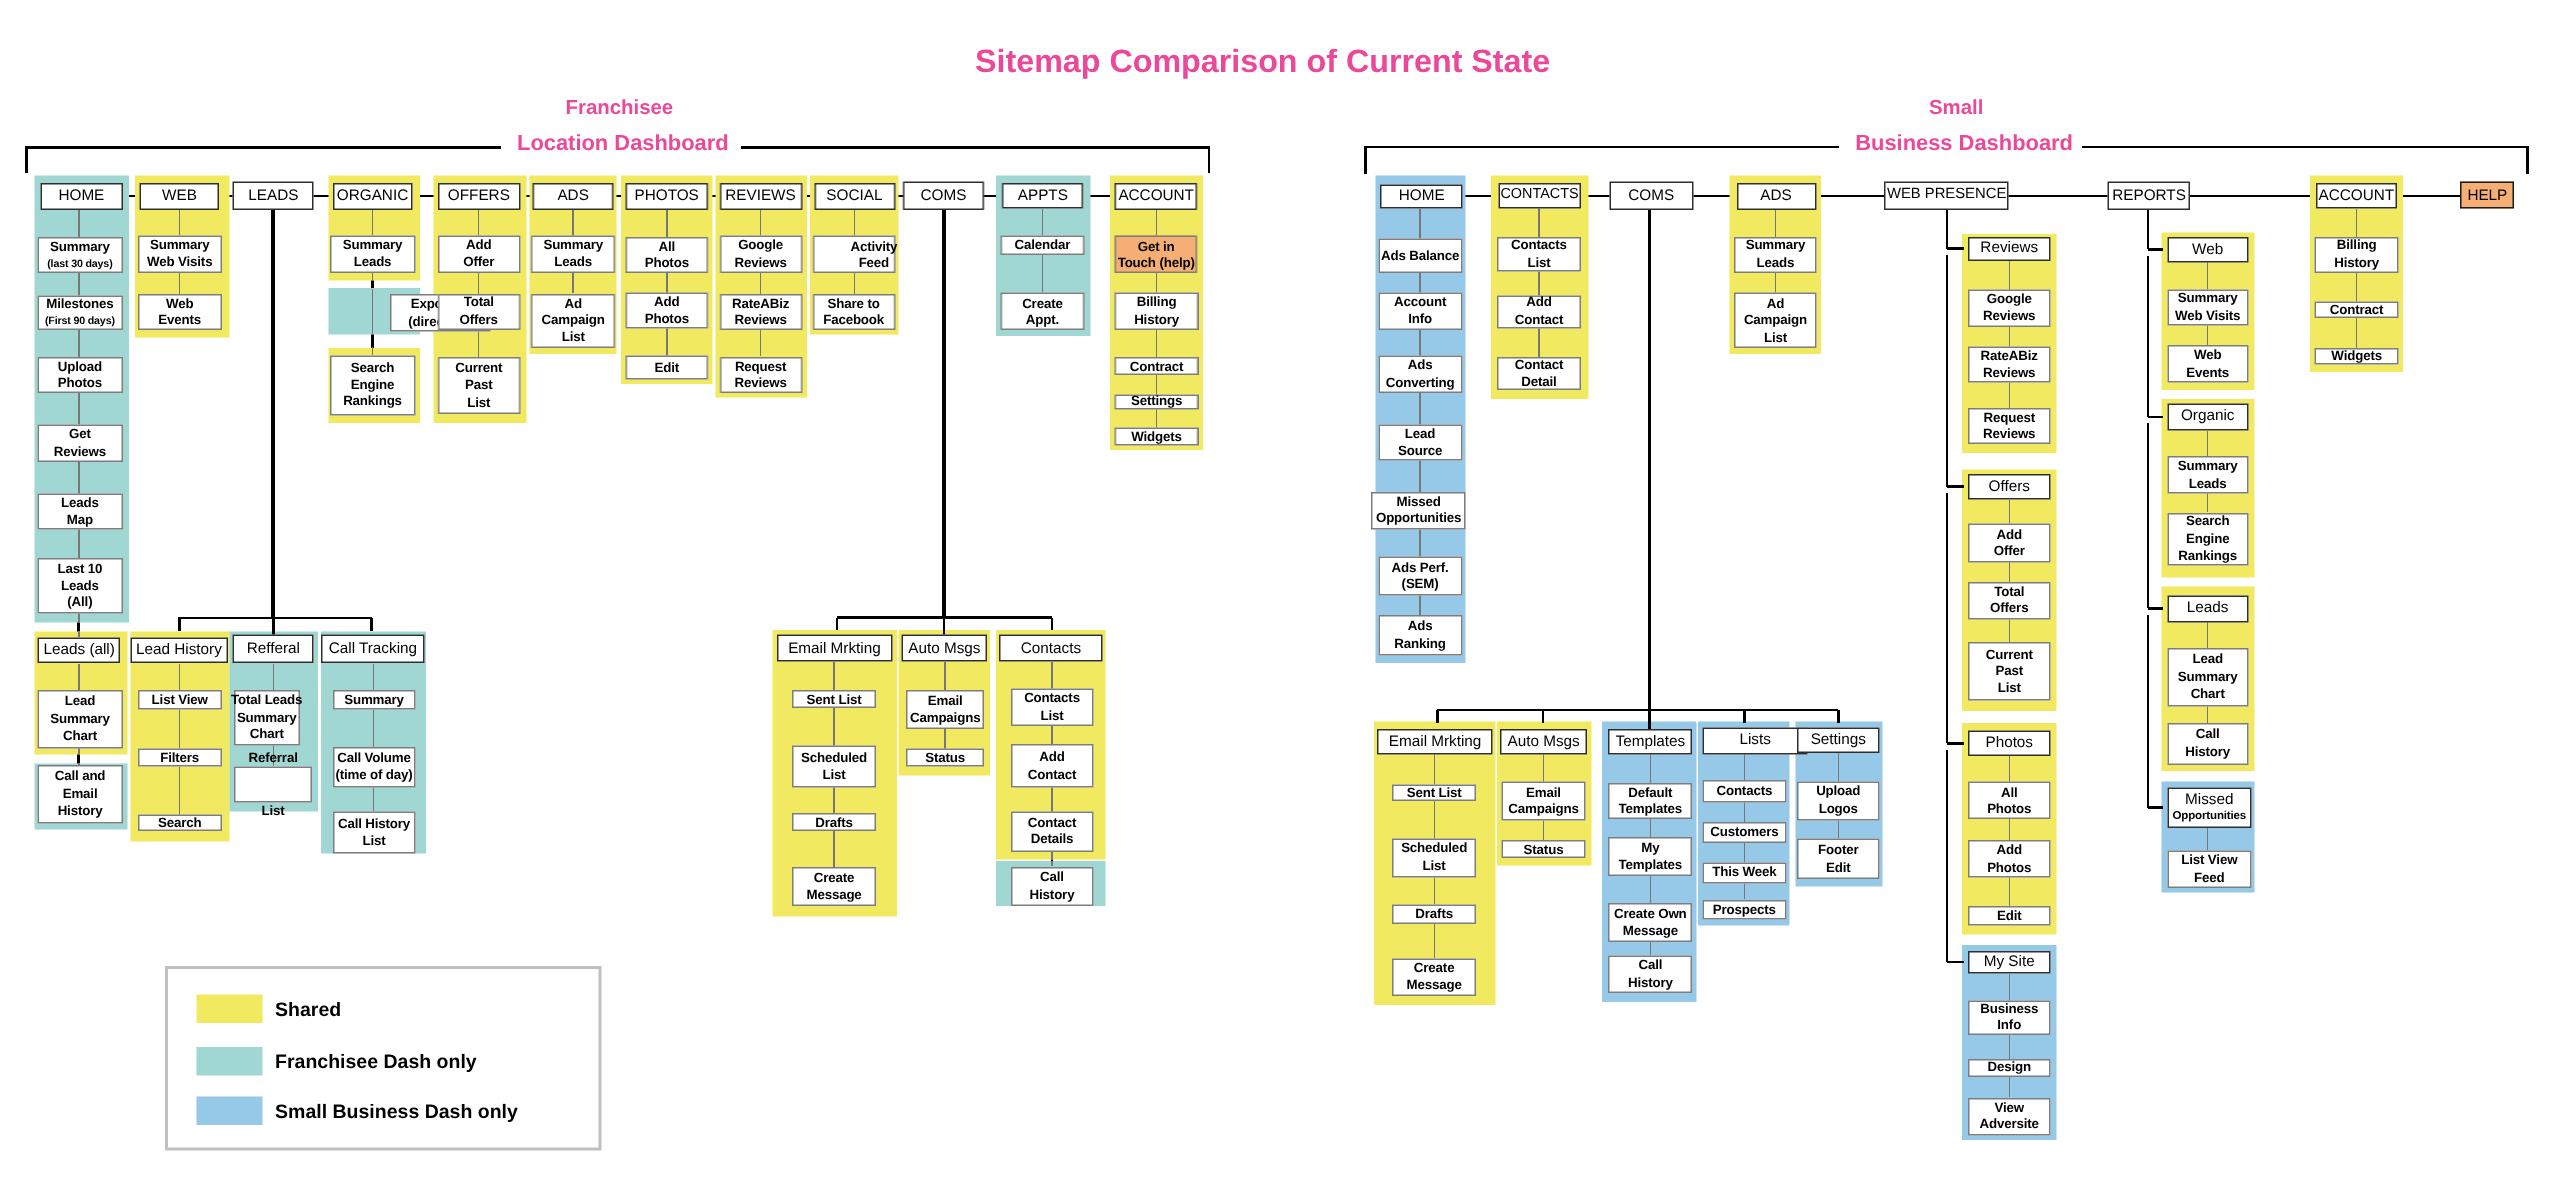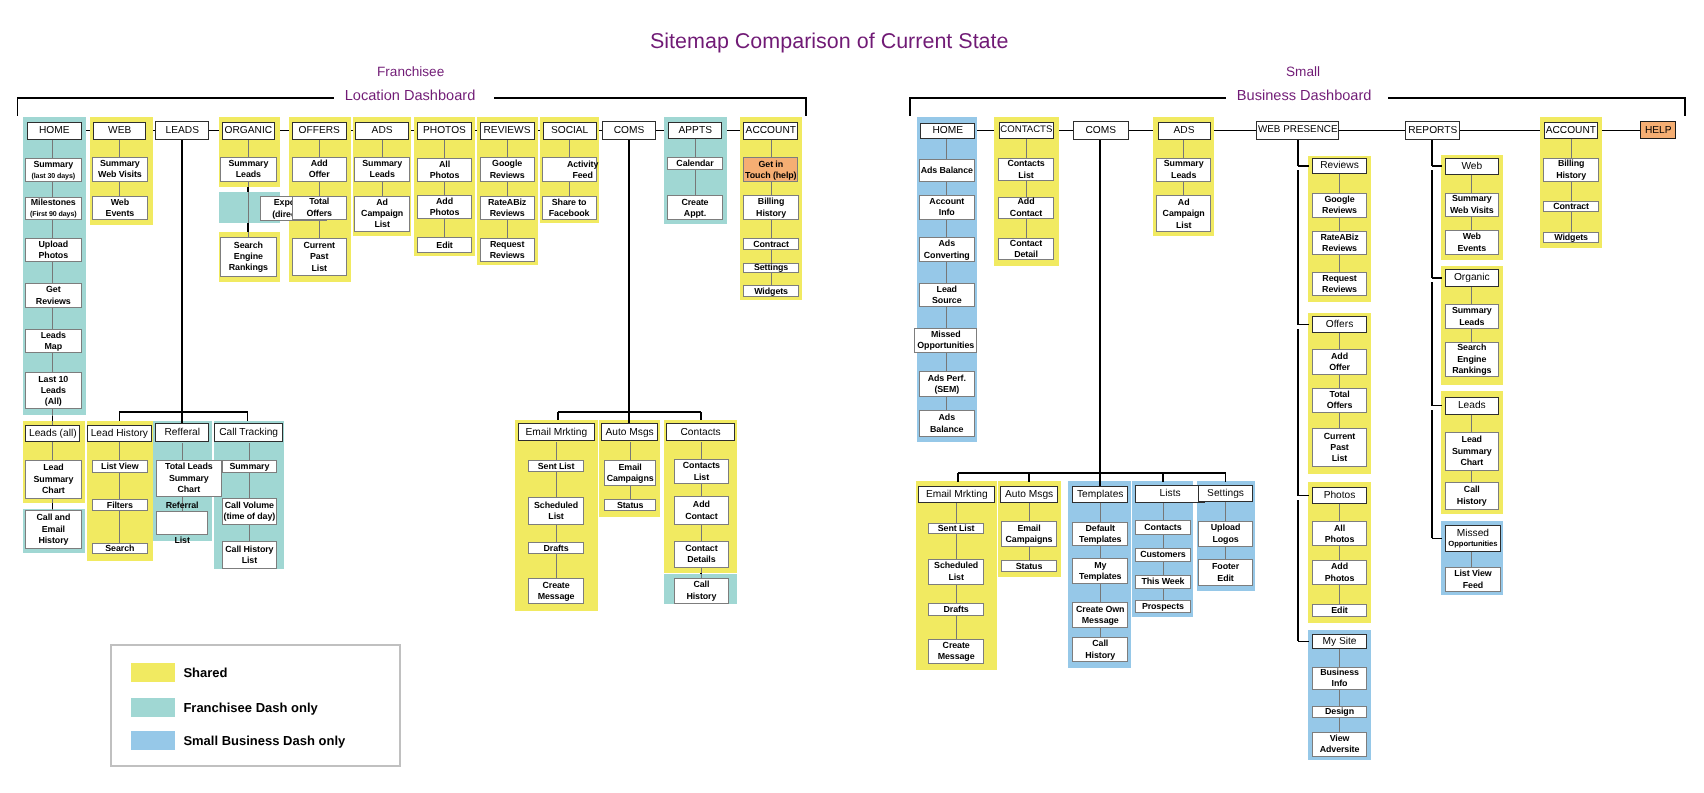--- a/index.html
+++ b/index.html
@@ -9,21 +9,21 @@
 .node span,.title,.lglb{text-rendering:geometricPrecision;will-change:opacity;}
 svg#wires,svg#wires0{position:absolute;left:0;top:0;width:1704px;height:793px;overflow:visible;}
 .band{position:absolute;}
 .node{position:absolute;box-sizing:border-box;background:#fff;border:1px solid #7d7d7d;
       display:flex;flex-direction:column;align-items:center;justify-content:center;
       text-align:center;font-size:8.9px;line-height:11.3px;color:#000;font-weight:600;
       letter-spacing:-0.1px;padding:0 1px;white-space:nowrap;}
 .node.hdr{border:1.5px solid #2e2e2e;font-weight:400;font-size:10.2px;letter-spacing:0;line-height:1.1;}
 .node .sub{font-size:7.1px;font-weight:700;line-height:10px;}
 .node.hdr .sub{font-size:7.7px;font-weight:600;line-height:10.5px;letter-spacing:-0.1px;}
-.title{position:absolute;font-weight:normal;white-space:nowrap;color:#701a75;}
+.title{position:absolute;font-weight:bold;white-space:nowrap;color:#ec4899;}
 #maintitle{font-size:21.5px;left:650px;top:28.5px;}
 .dtop{font-size:13.6px;}
 .dmain{font-size:14.6px;}
 #lt-top{left:377px;top:64px;}
 #lt-main{left:344.7px;top:87.5px;}
 #rt-top{left:1286px;top:64px;}
 #rt-main{left:1236.8px;top:87.5px;}
 #legend{position:absolute;box-sizing:border-box;border:2.7px solid #c0c0c0;background:#fff;}
 .lgsw{position:absolute;}
 .lglb{position:absolute;font-weight:bold;font-size:13px;color:#000;white-space:nowrap;}
@@ -389,21 +389,21 @@
       </div>
       <div class="node" style="left: 91.9px; top: 499.1px; width: 55.8px; height: 11.7px; line-height: 10.2px;">
         <span>Filters</span>
       </div>
       <div class="node" style="left: 91.9px; top: 543.1px; width: 55.8px; height: 11.3px; line-height: 9.8px;">
         <span>Search</span>
       </div>
       <div class="node hdr" style="left: 155.4px; top: 423.3px; width: 53.7px; height: 19.2px;">
         <span>Refferal</span>
       </div>
-      <div class="node" style="left: 155.8px; top: 459.7px; width: 66px; height: 37.5px;">
+      <div class="node" style="left: 155.8px; top: 459.7px; width: 44px; height: 37.5px;">
         <span>Total Leads</span>
         <span>Summary</span>
         <span>Chart</span>
       </div>
       <div class="node" style="left: 155.8px; top: 510.7px; width: 52.6px; height: 24.5px; gap: 24px;">
         <span>Referral</span>
         <span>List</span>
       </div>
       <div class="node hdr" style="left: 214.3px; top: 423.3px; width: 68.6px; height: 19.2px;">
         <span>Call Tracking</span>
@@ -486,21 +486,21 @@
       <div class="node" style="left: 914.4px; top: 328px; width: 62.7px; height: 24.9px;">
         <span>Missed</span>
         <span>Opportunities</span>
       </div>
       <div class="node" style="left: 918.6px; top: 371.3px; width: 56.3px; height: 25.6px;">
         <span>Ads Perf.</span>
         <span>(SEM)</span>
       </div>
       <div class="node" style="left: 918.6px; top: 410.4px; width: 56.3px; height: 26.5px;">
         <span>Ads</span>
-        <span>Balance</span>
+        <span>Ranking</span>
       </div>
       <div class="node hdr" style="left: 998.5px; top: 121.7px; width: 55.7px; height: 17.2px; font-size: 9.6px;">
         <span>CONTACTS</span>
       </div>
       <div class="node" style="left: 998px; top: 157.6px; width: 56px; height: 23.9px;">
         <span>Contacts</span>
         <span>List</span>
       </div>
       <div class="node" style="left: 998px; top: 196.5px; width: 56px; height: 22.5px;">
         <span>Add</span>

